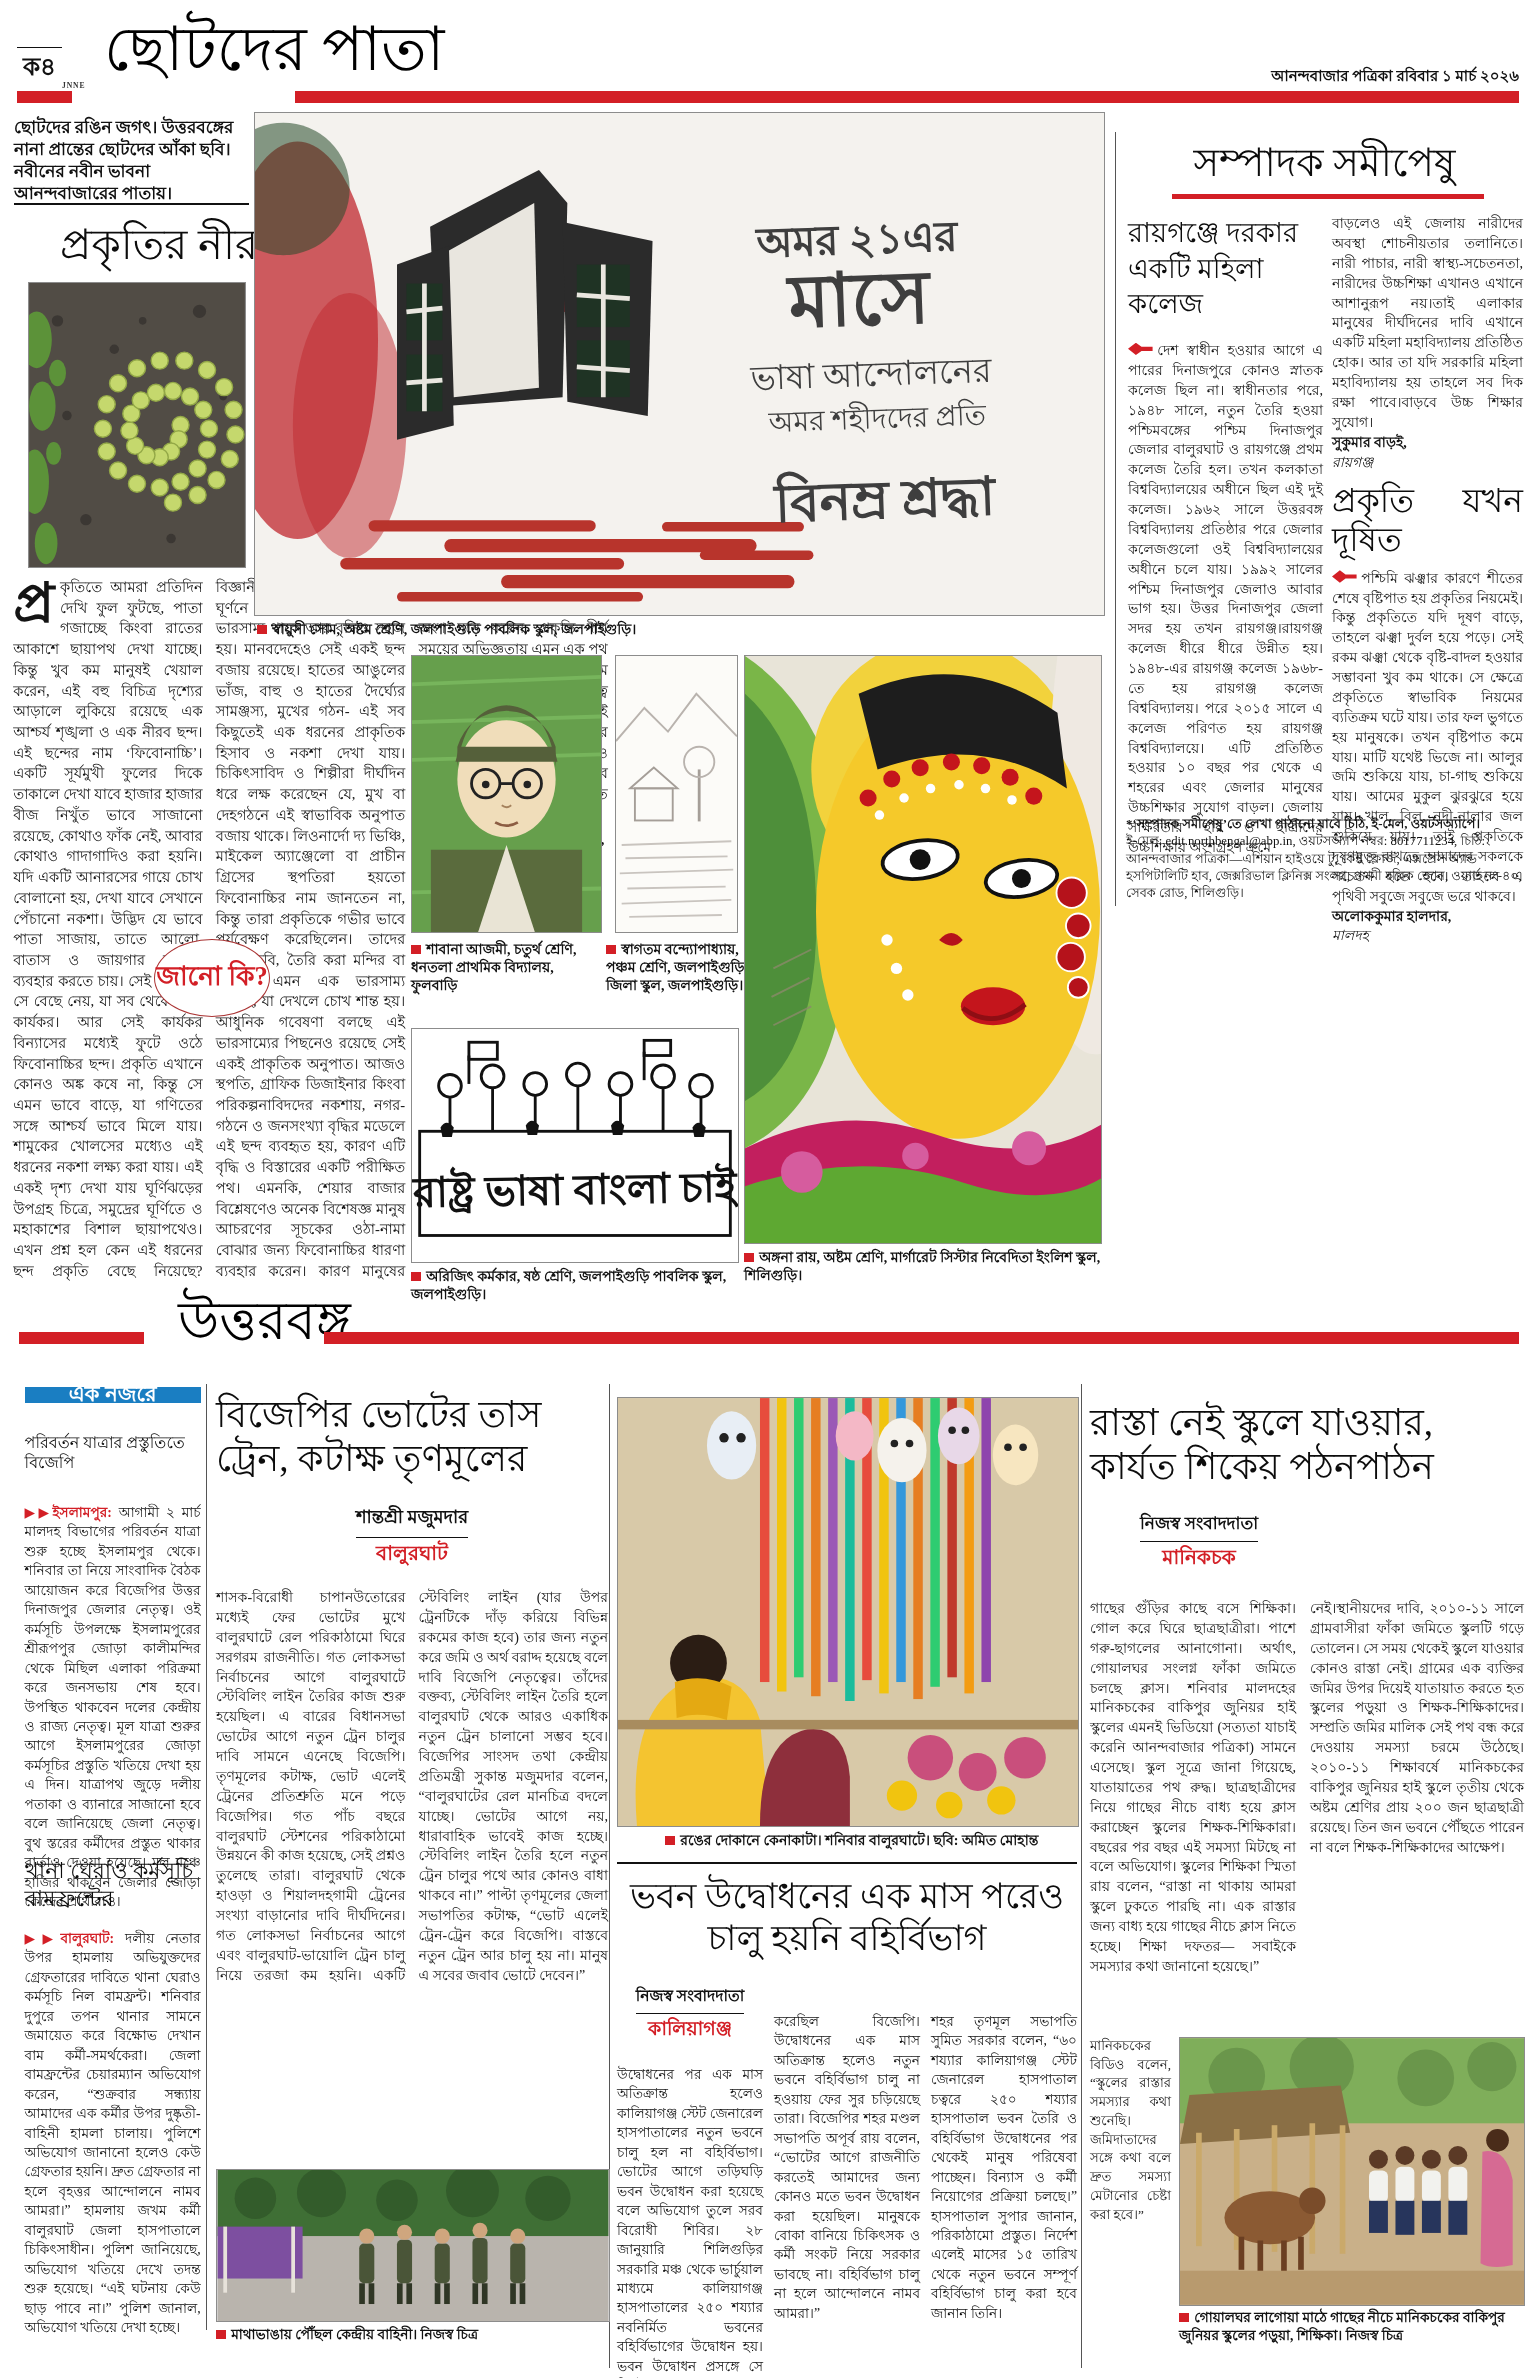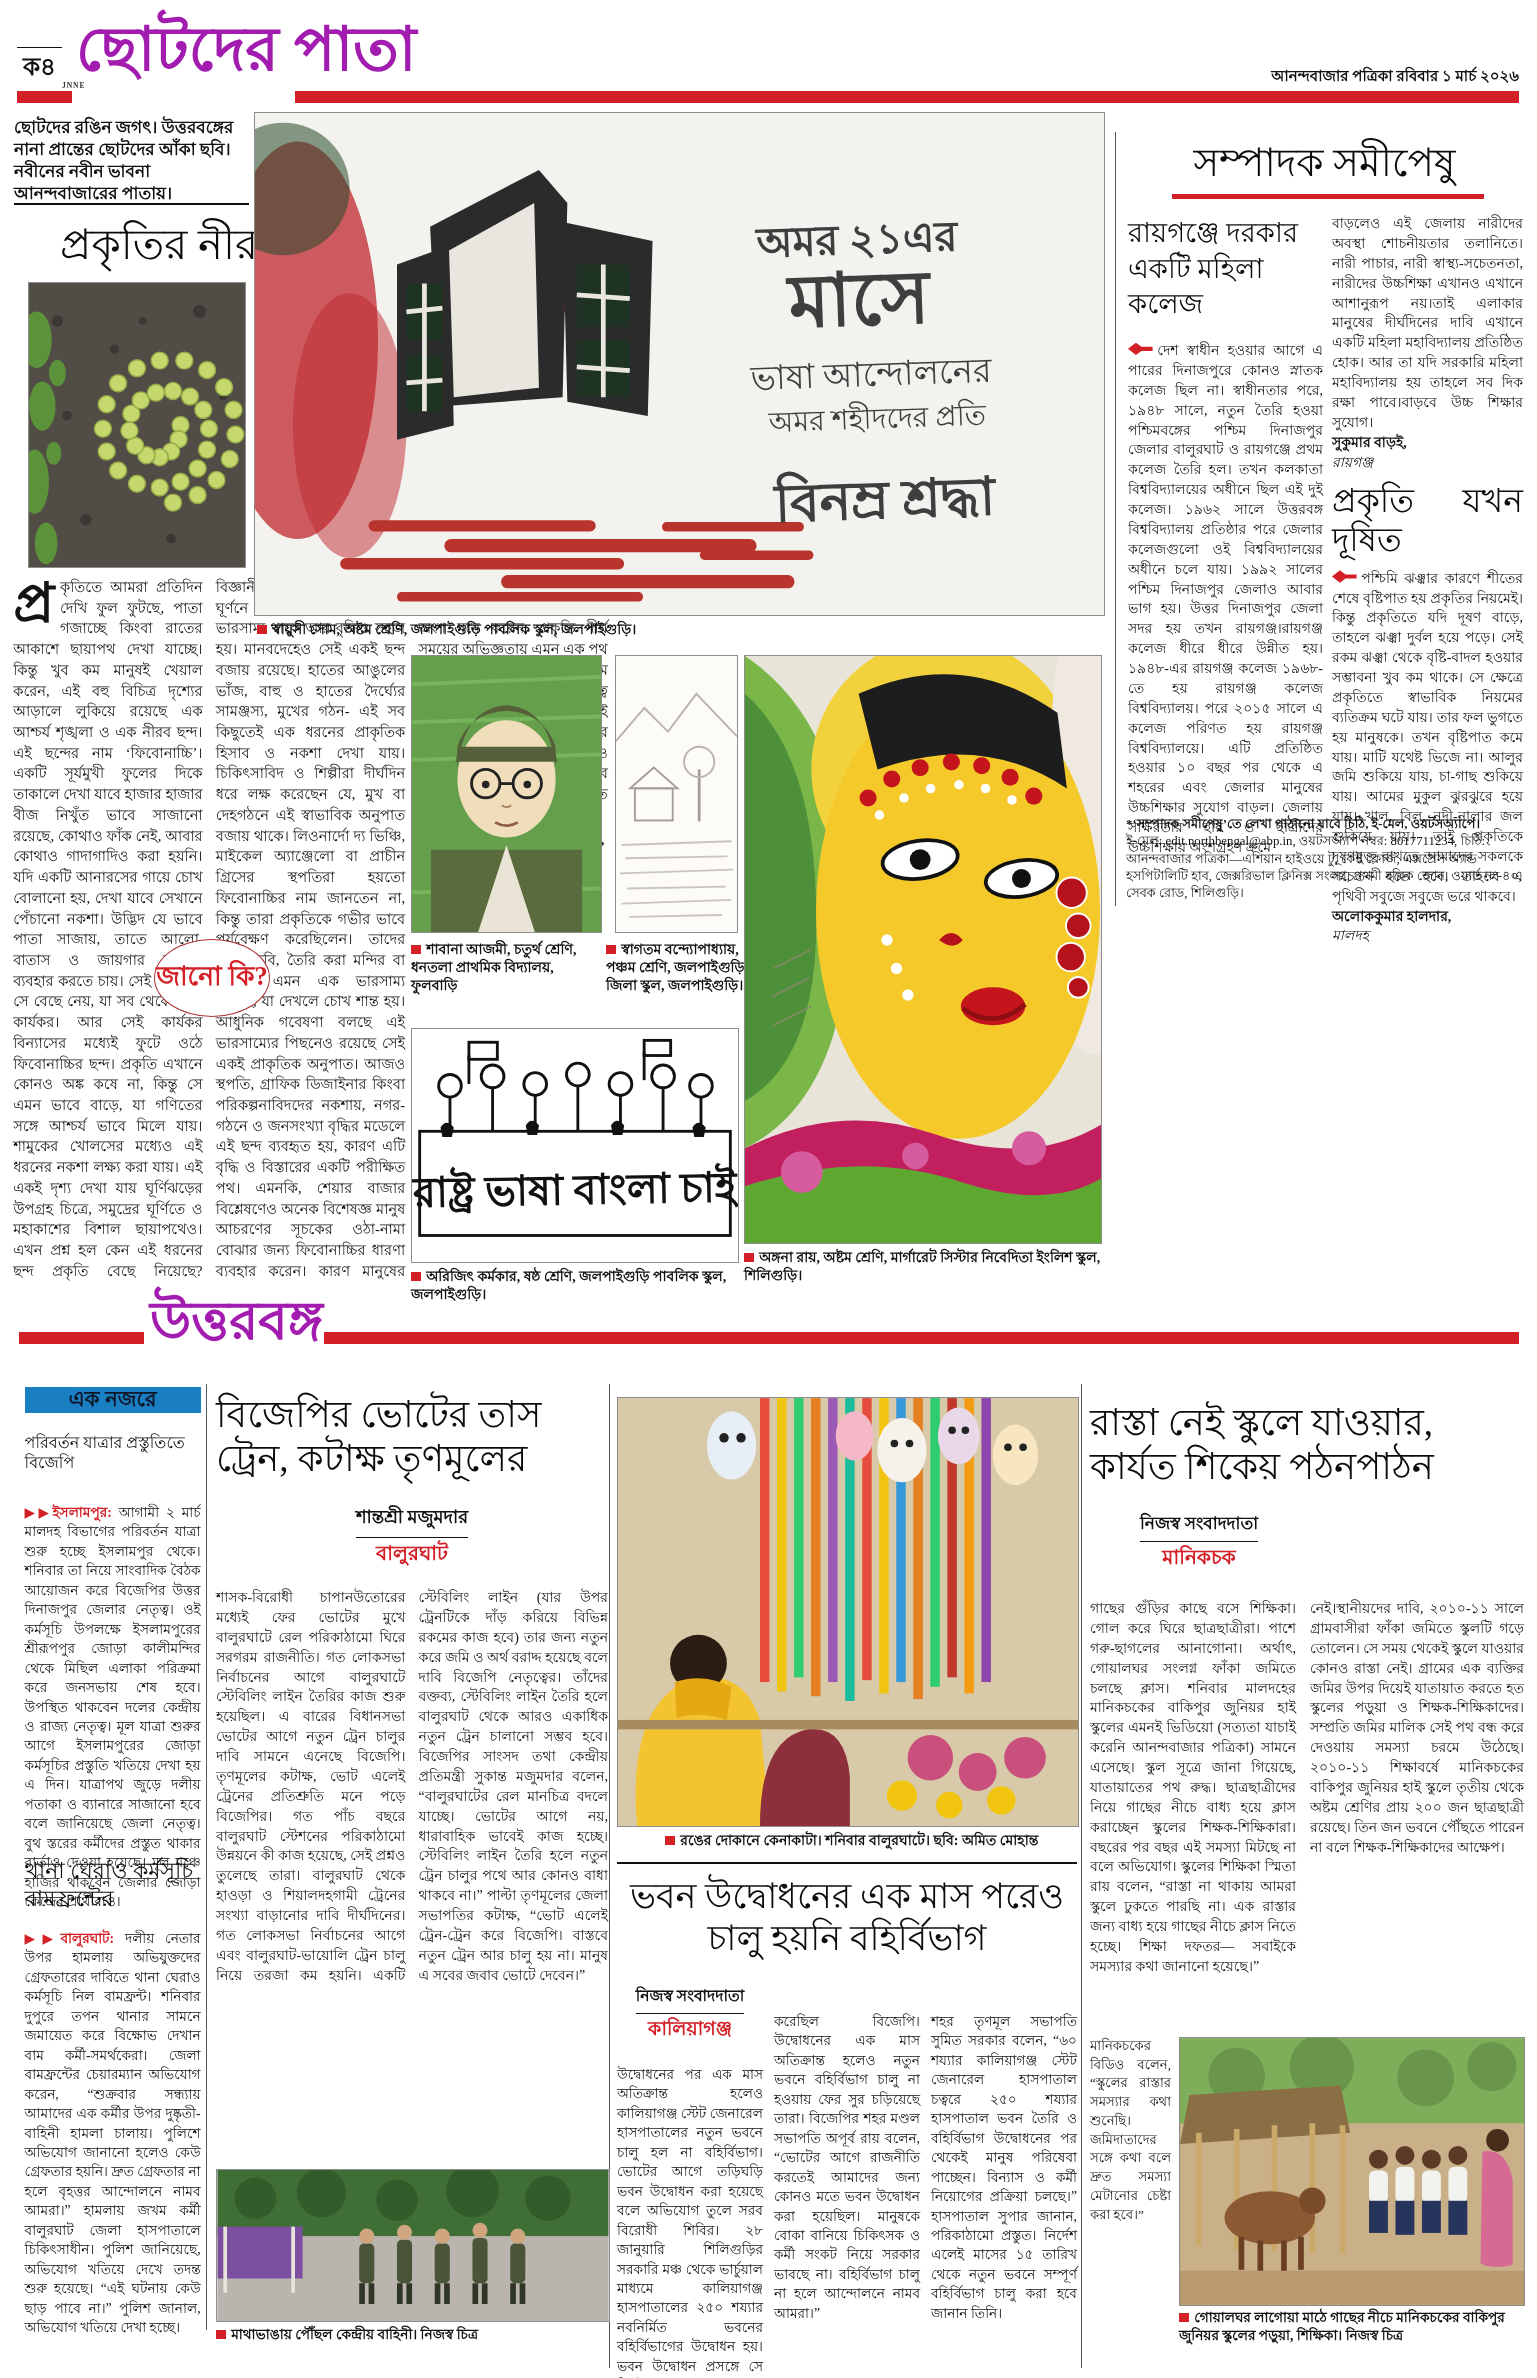--- a/index.html
+++ b/index.html
@@ -1,21 +1,21 @@
 <!DOCTYPE html>
 <html style="font-size:15px"><head>
 <meta charset="utf-8">
 <style>
   html,body{margin:0;padding:0;background:#e9e9e9;}
   .page{position:relative;width:1538px;height:2378px;background:#ffffff;margin:0 auto;overflow:hidden;
         font-family:"Liberation Serif","DejaVu Serif",serif;color:#111;}
   .abs{position:absolute;}
   .just{text-align:justify;}
   .redbar{background:#d31f26;height:12.3px;}
-  .gray-title{color:#a21caf;font-weight:bold;}
+  .gray-title{color:#000000;font-weight:normal;margin-left:28px;}
   .headline{font-weight:normal;color:#0c0c0c;}
   .body-txt{font-size:14.6px;line-height:1.42;color:#141414;}
   .cols2{column-count:2;column-gap:13.2px;}
   .cap{font-size:14px;font-weight:bold;color:#111;line-height:1.3;}
   .sq{display:inline-block;width:9.5px;height:9.5px;background:#d31f26;margin-right:5.7px;}
   .nib{display:inline-block;width:24.6px;height:12.3px;background:#d31f26;margin-right:4.7px;
        clip-path:polygon(0 50%,32% 0,55% 33%,100% 33%,100% 67%,55% 67%,32% 100%);}
   .tri{color:#d31f26;font-weight:bold;}
   .lead-red{color:#d31f26;font-weight:bold;}
   .byname{font-weight:bold;border-bottom:1.9px solid #111;padding-bottom:2.8px;display:inline-block;font-size:18px;}
@@ -345,21 +345,21 @@
   </div>
 
   <div class="abs redbar" style="left:19px;top:1332px;width:125px;"></div>
   <div class="abs gray-title" style="left:150px;top:1295px;font-size:53px;line-height:1;">উত্তরবঙ্গ</div>
   <div class="abs redbar" style="left:324px;top:1332px;width:1195px;"></div>
 
   <div class="abs vrule" style="left:206px;top:1384px;height:946px;"></div>
   <div class="abs vrule" style="left:609px;top:1384px;height:984px;"></div>
   <div class="abs vrule" style="left:1081px;top:1384px;height:984px;"></div>
 
-  <div class="abs" style="left:24.6px;top:1387px;width:176px;height:26px;background:#1a7ec2;color:#0f172a;display:flex;align-items:center;justify-content:center;
+  <div class="abs" style="left:24.6px;top:1387px;width:176px;height:16px;background:#1a7ec2;color:#ffffff;display:flex;align-items:center;justify-content:center;
        font-family:'Liberation Sans',sans-serif;font-weight:bold;font-size:21px;">এক নজরে</div>
   <div class="abs headline" style="left:24.6px;top:1433px;width:176px;font-size:16px;line-height:1.25;">পরিবর্তন যাত্রার প্রস্তুতিতে বিজেপি</div>
   <div class="abs body-txt just" style="left:24.6px;top:1503px;width:176px;font-size:13.7px;height:341px;">
     <span class="tri">▶▶</span><span class="lead-red">ইসলামপুর:</span>
     <span>আগামী ২ মার্চ মালদহ বিভাগের পরিবর্তন যাত্রা শুরু হচ্ছে ইসলামপুর থেকে। শনিবার তা নিয়ে সাংবাদিক বৈঠক আয়োজন করে বিজেপির উত্তর দিনাজপুর জেলার নেতৃত্ব। ওই কর্মসূচি উপলক্ষে ইসলামপুরের শ্রীরূপপুর জোড়া কালীমন্দির থেকে মিছিল এলাকা পরিক্রমা করে জনসভায় শেষ হবে। উপস্থিত থাকবেন দলের কেন্দ্রীয় ও রাজ্য নেতৃত্ব। মূল যাত্রা শুরুর আগে ইসলামপুরের জোড়া কর্মসূচির প্রস্তুতি খতিয়ে দেখা হয় এ দিন। যাত্রাপথ জুড়ে দলীয় পতাকা ও ব্যানারে সাজানো হবে বলে জানিয়েছে জেলা নেতৃত্ব। বুথ স্তরের কর্মীদের প্রস্তুত থাকার বার্তাও দেওয়া হয়েছে। মূল মঞ্চে হাজির থাকবেন জেলার জোড়া কেন্দ্রের প্রার্থীরাও।</span>
   </div>
   <div class="abs headline" style="left:24.6px;top:1857px;width:176px;font-size:22px;line-height:1.25;">থানা ঘেরাও কর্মসূচি বামফ্রন্টের</div>
   <div class="abs body-txt just" style="left:24.6px;top:1929px;width:176px;font-size:13.7px;height:397px;">
     <span class="tri">▶▶</span><span class="lead-red">বালুরঘাট:</span>
     <span>দলীয় নেতার উপর হামলায় অভিযুক্তদের গ্রেফতারের দাবিতে থানা ঘেরাও কর্মসূচি নিল বামফ্রন্ট। শনিবার দুপুরে তপন থানার সামনে জমায়েত করে বিক্ষোভ দেখান বাম কর্মী-সমর্থকেরা। জেলা বামফ্রন্টের চেয়ারম্যান অভিযোগ করেন, “শুক্রবার সন্ধ্যায় আমাদের এক কর্মীর উপর দুষ্কৃতী-বাহিনী হামলা চালায়। পুলিশে অভিযোগ জানানো হলেও কেউ গ্রেফতার হয়নি। দ্রুত গ্রেফতার না হলে বৃহত্তর আন্দোলনে নামব আমরা।” হামলায় জখম কর্মী বালুরঘাট জেলা হাসপাতালে চিকিৎসাধীন। পুলিশ জানিয়েছে, অভিযোগ খতিয়ে দেখে তদন্ত শুরু হয়েছে। “এই ঘটনায় কেউ ছাড় পাবে না।” পুলিশ জানাল, অভিযোগ খতিয়ে দেখা হচ্ছে।</span>

